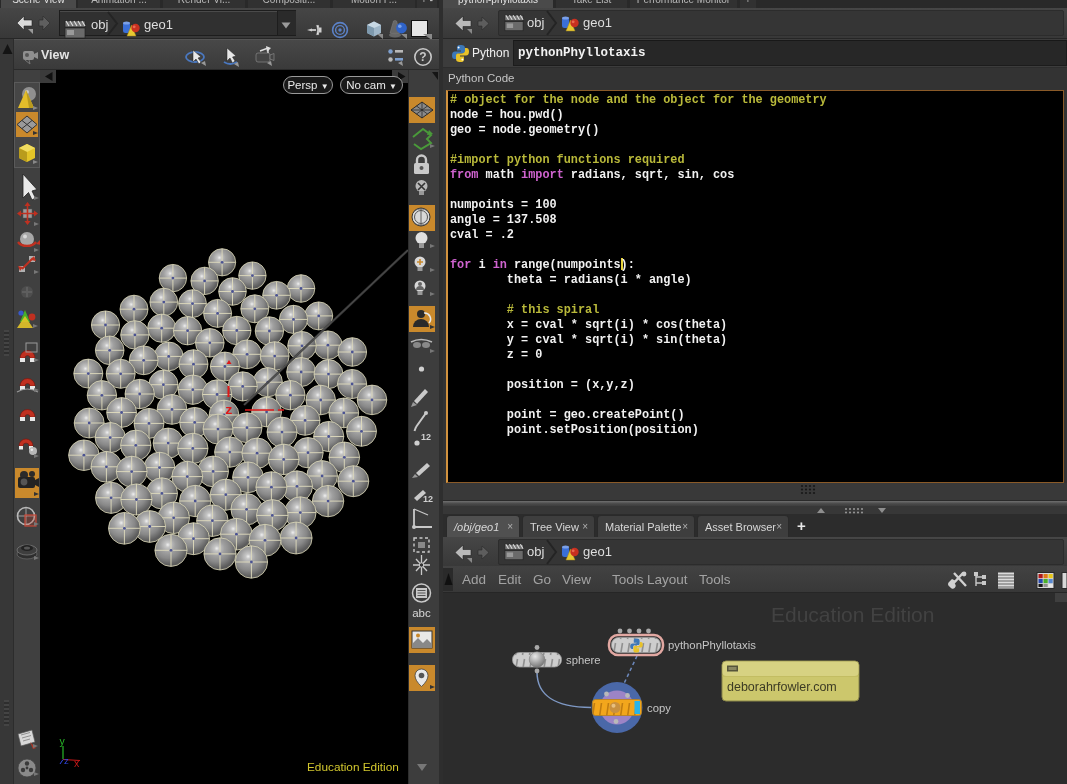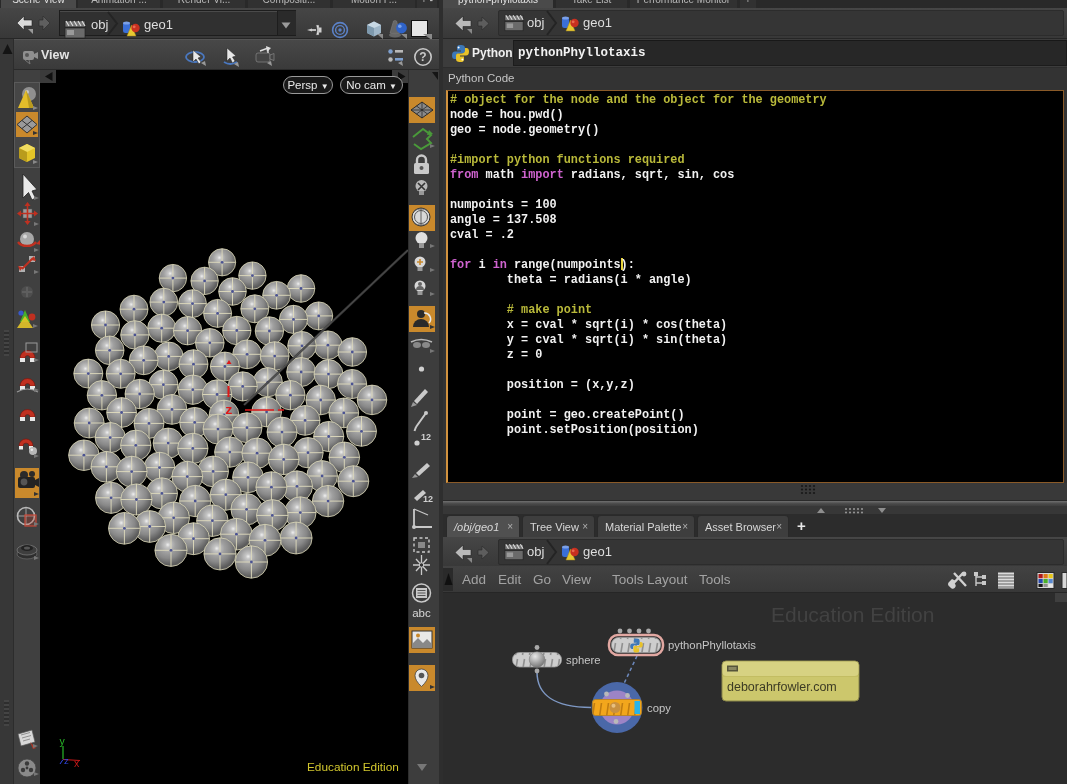--- a/index.html
+++ b/index.html
@@ -914,40 +914,40 @@
 </svg>
 <div class="nvtext" style="left:140px;top:7px;">geo1</div>
 </div>
 <div class="abs" style="left:443px;top:39px;width:624px;height:29px;background:#3c3c3c;border-bottom:1px solid #2d2d2d;"></div>
 <svg class="abs" style="left:451px;top:44px;" width="19" height="19" viewBox="0 0 19 19">
 <path d="M9.5 1 C5.5 1 6 3 6 4.5 L6 6.5 L10 6.5 L10 7.5 L4 7.5 C2 7.5 1 9 1 11.5 C1 14 2 15 3.5 15 L5 15 L5 12.5 C5 10.5 6.5 9.5 8.5 9.5 L12 9.5 C13.5 9.5 14 8.5 14 7 L14 4.5 C14 2 13 1 9.5 1 Z" fill="#3d78b8"></path>
 <circle cx="7.6" cy="3.6" r="1" fill="#fff"></circle>
 <path d="M9.5 18 C13.5 18 13 16 13 14.5 L13 12.5 L9 12.5 L9 11.5 L15 11.5 C17 11.5 18 10 18 7.5 C18 5 17 4 15.5 4 L14 4 L14 6.5 C14 8.5 12.5 9.5 10.5 9.5 L7 9.5 C5.5 9.5 5 10.5 5 12 L5 14.5 C5 17 6 18 9.5 18 Z" fill="#e8c229"></path>
 <circle cx="11.4" cy="15.4" r="1" fill="#fff"></circle>
 </svg>
-<div class="abs" style="left:472px;top:46px;color:#f0f0f0;font-size:12px;font-weight:bold;">Python</div>
+<div class="abs" style="left:472px;top:46px;color:#f0f0f0;font-size:12px;font-weight:normal;">Python</div>
 <div class="abs" style="left:513px;top:40px;width:554px;height:26px;background:#272727;border:1px solid #1c1c1c;border-top:1px solid #181818;"></div>
 <div class="abs" style="left:518px;top:46px;color:#f2f2f2;font-size:12.5px;font-weight:bold;font-family:'Liberation Mono',monospace;">pythonPhyllotaxis</div>
 <div class="abs" style="left:448px;top:72px;color:#c6c6c6;font-size:11.5px;">Python Code</div>
 <div id="codearea">
 <div id="code"><span class="cm"># object for the node and the object for the geometry</span>
 node = hou.pwd()
 geo = node.geometry()
 
 <span class="cm">#import python functions required</span>
 <span class="kw">from</span> math <span class="kw">import</span> radians, sqrt, sin, cos
 
 numpoints = 100
 angle = 137.508
 cval = .2
 
 <span class="kw">for</span> i <span class="kw">in</span> range(numpoints<span style="display:inline-block;width:0;"><span style="display:inline-block;width:2px;height:12px;background:#e8d23a;vertical-align:-2px;"></span></span>):
         theta = radians(i * angle)
 
-<span class="cm">        # make point</span>
+<span class="cm">        # this spiral</span>
         x = cval * sqrt(i) * cos(theta)
         y = cval * sqrt(i) * sin(theta)
         z = 0
 
         position = (x,y,z)
 
         point = geo.createPoint()
         point.setPosition(position)</div>
 </div>
 <div class="abs" style="left:443px;top:483px;width:624px;height:17px;background:#393939;"></div>

